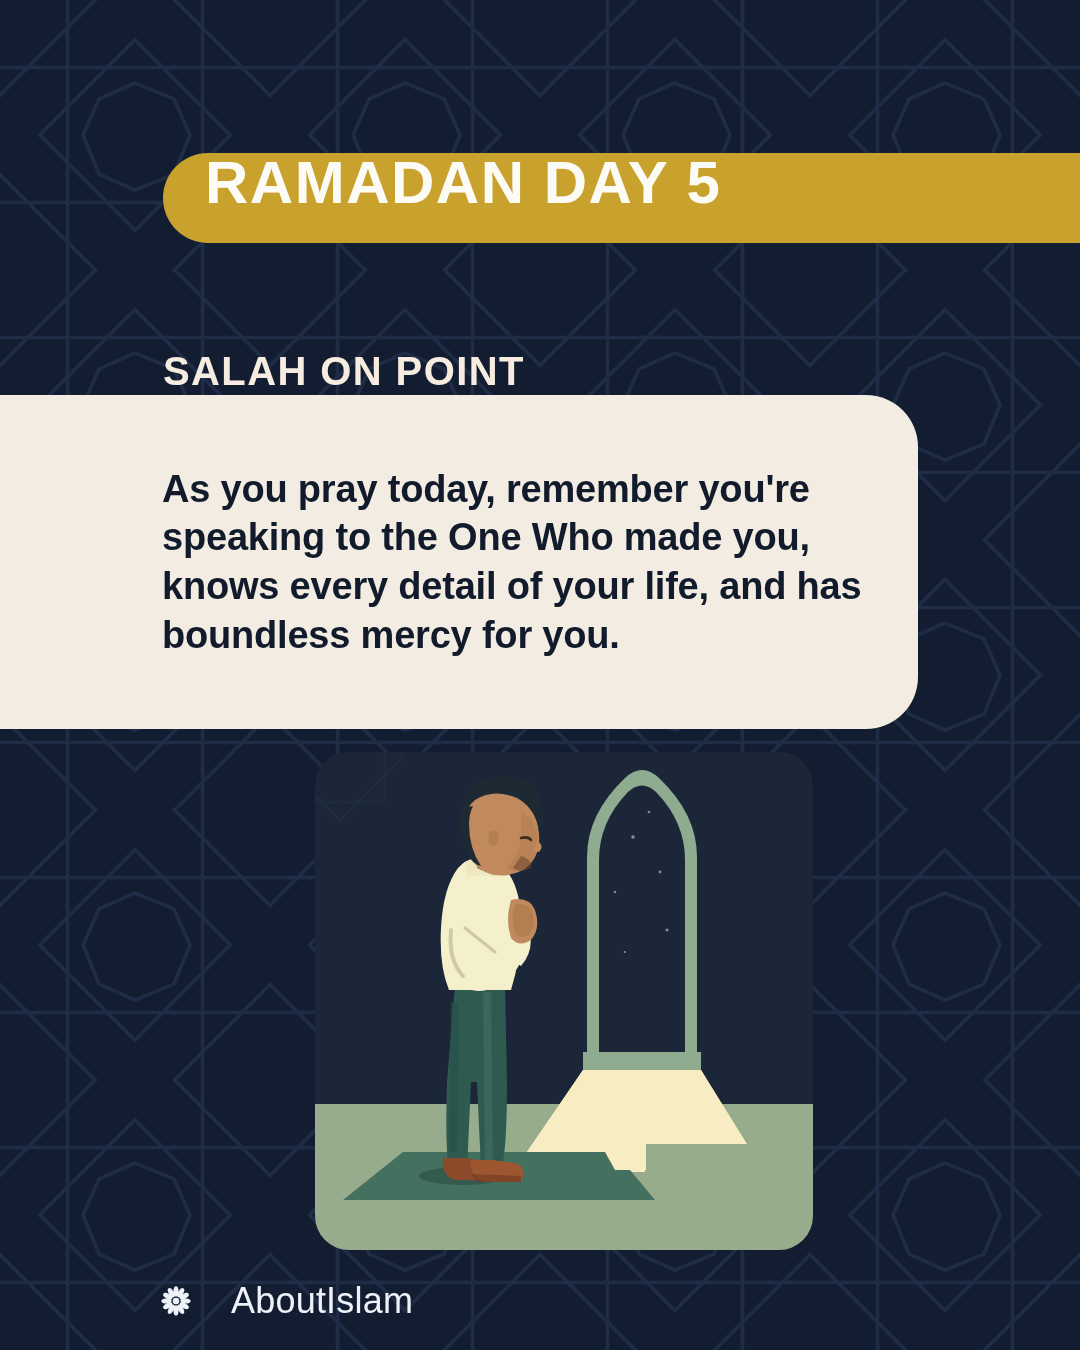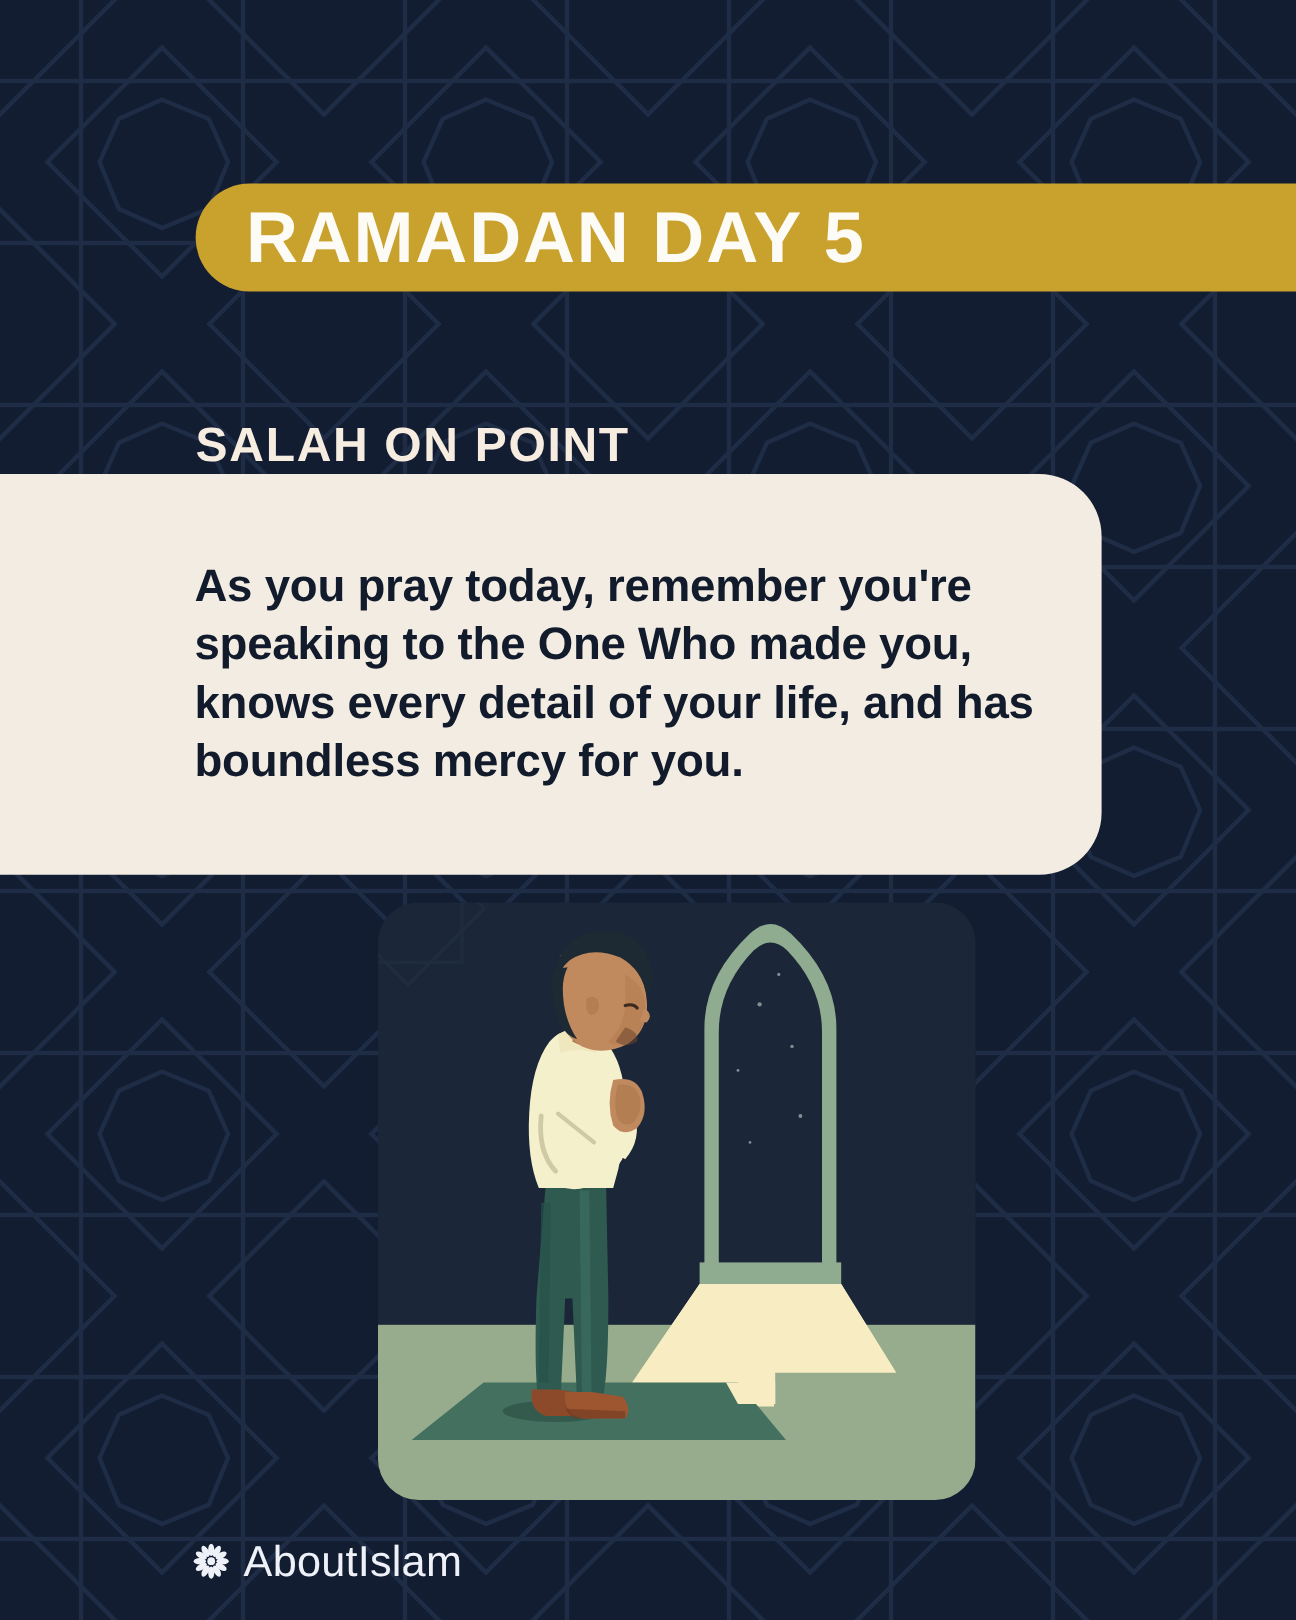--- a/index.html
+++ b/index.html
@@ -32,21 +32,20 @@
   
   .title-banner{
     position:absolute;
     left:163px;
     top:153px;
     width:917px;
     height:90px;
     background:#c9a22e;
     border-radius:45px 0 0 45px;
     display:flex;
-    align-items:center;
     z-index:3;
   }
   .title-banner-text{
     color:#fdfbf6;
     font-size:60px;
     font-weight:bold;
     letter-spacing:1.5px;
     padding-left:42px;
     line-height:1;
     white-space:nowrap;
@@ -115,20 +114,21 @@
     gap:8px;
     z-index:4;
   }
   .logo-mark{ width:38px; height:38px; display:block; }
   .logo-text{
     color:#eef2f8;
     font-size:36px;
     letter-spacing:0.2px;
     line-height:1;
     font-family:"Liberation Sans", sans-serif;
+    margin-left:28px;
   }
 </style>
 </head>
 <body>
 
 <div class="canvas">
 
   <div class="bg-pattern">
     <svg viewBox="0 0 1080 1350" preserveAspectRatio="xMidYMid slice" xmlns="http://www.w3.org/2000/svg">
       <defs>

